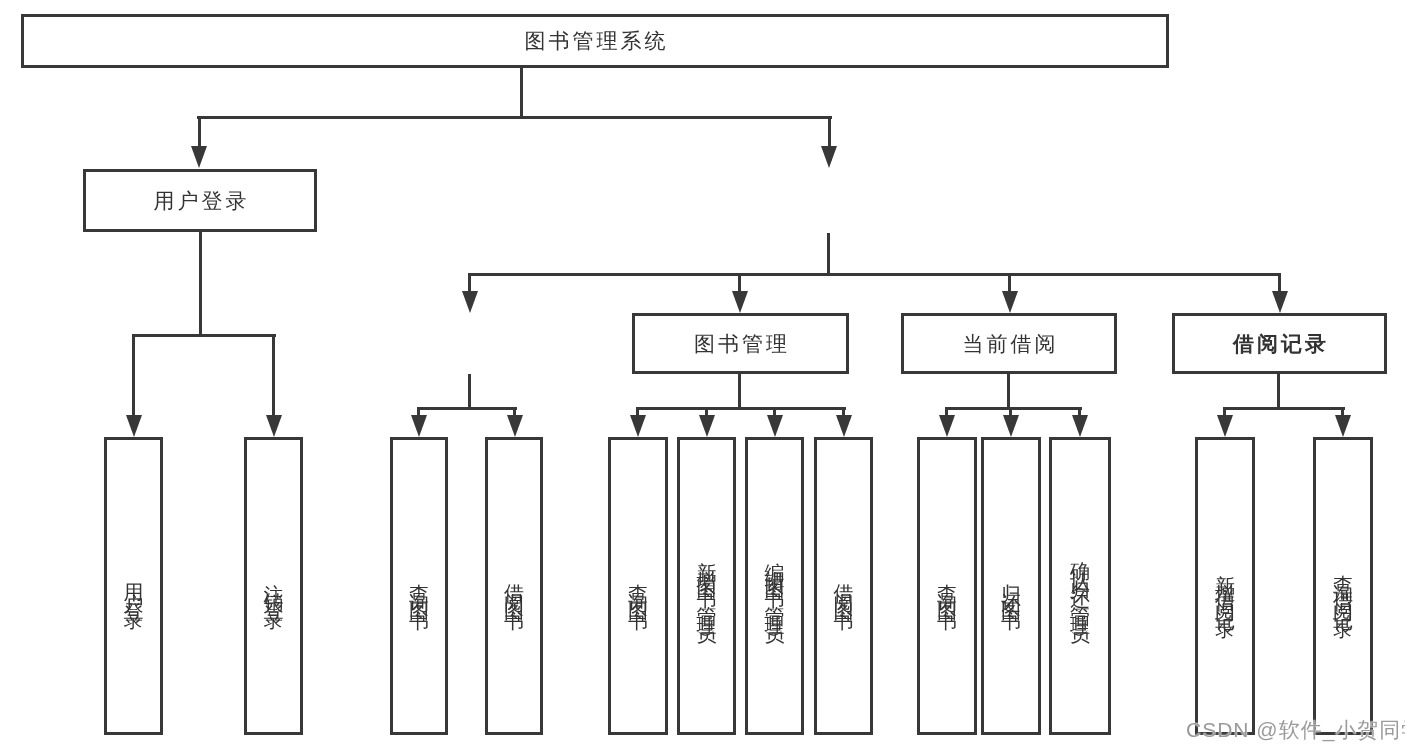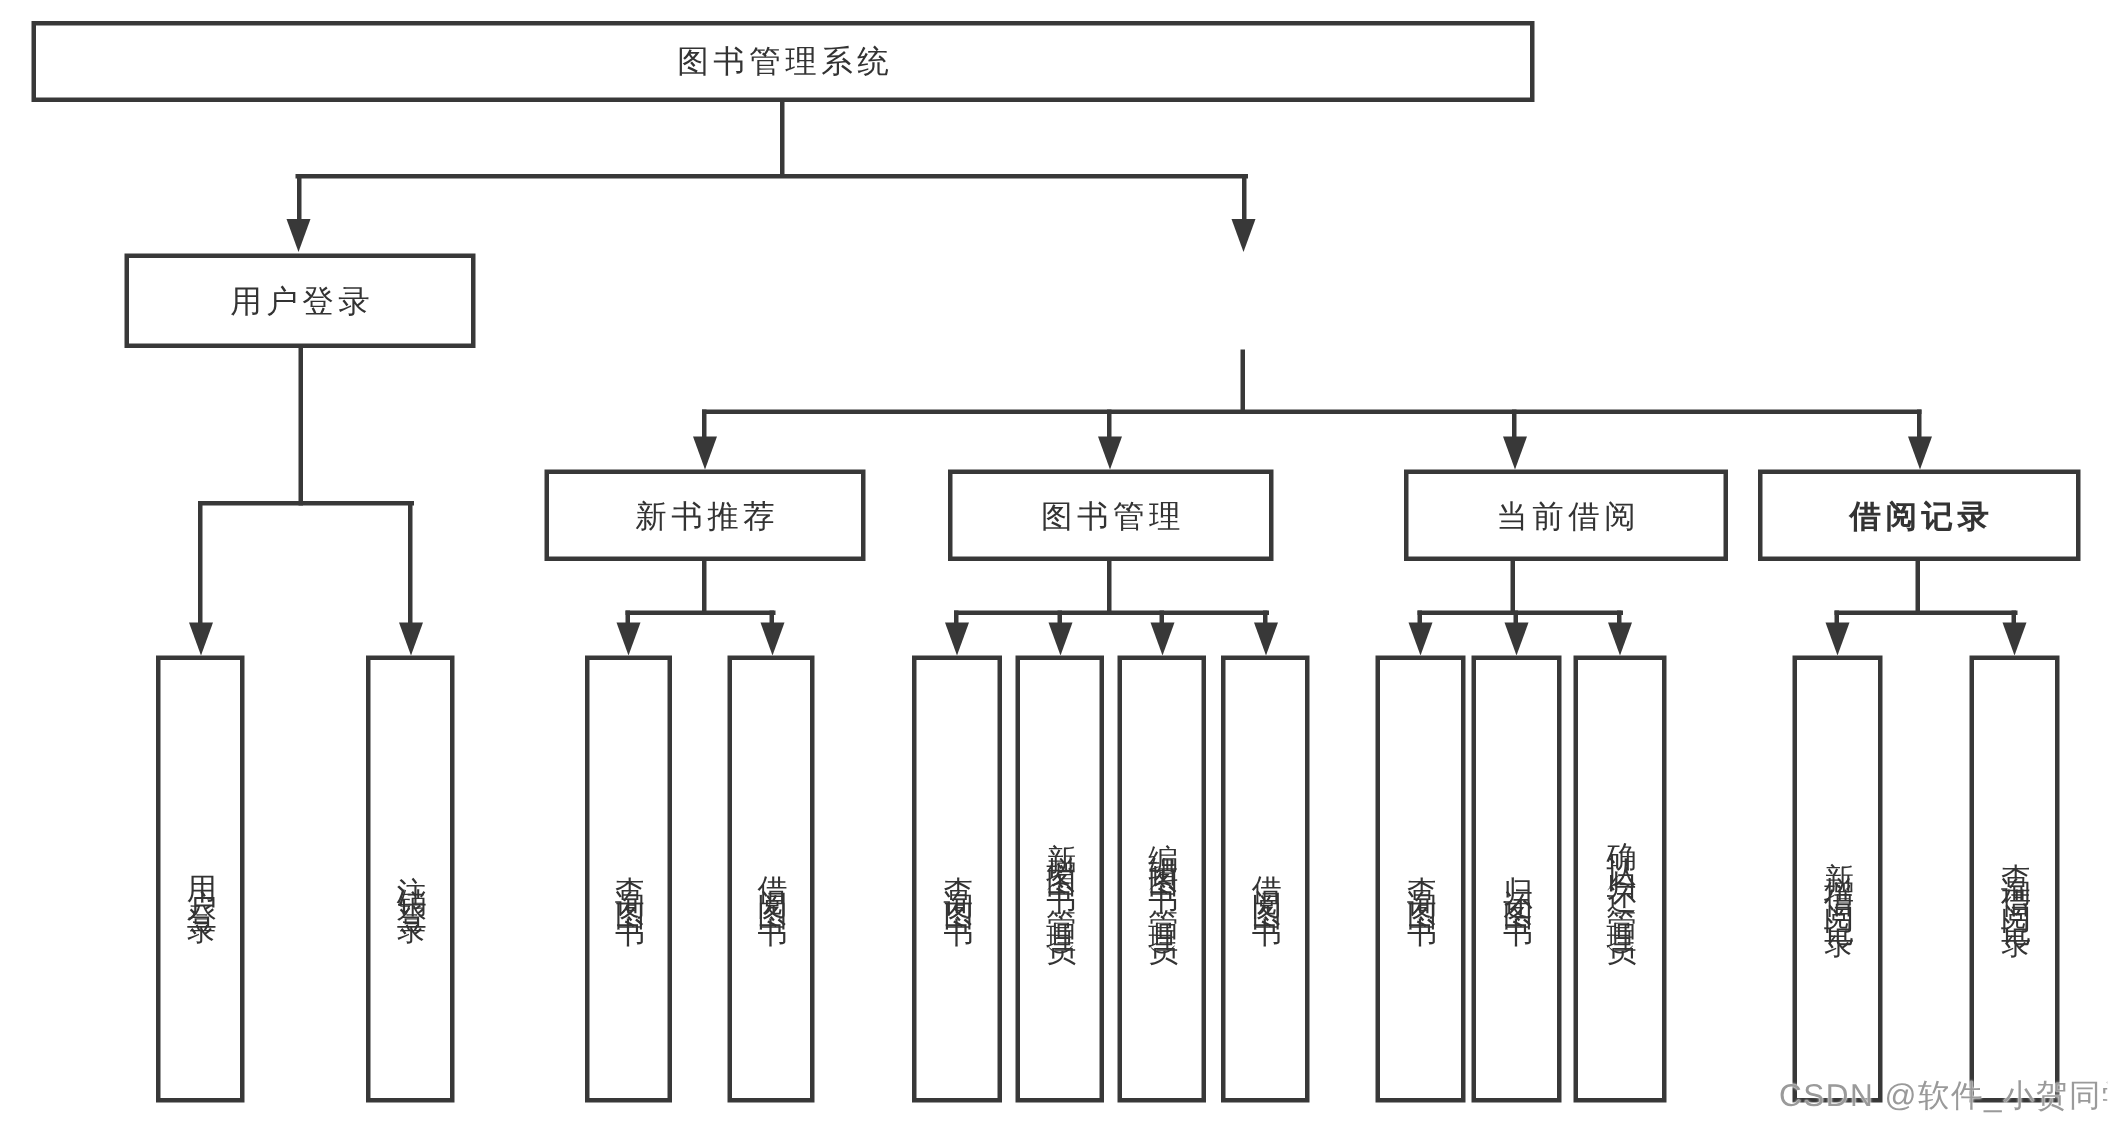--- a/index.html
+++ b/index.html
@@ -69,21 +69,21 @@
     white-space: nowrap;
     z-index: 6;
     text-shadow: 0 0 2px #ffffff, 0 0 1px #ffffff;
   }
 </style>
 </head>
 <body>
 
 <div class="stage">
 
-  <div class="hbox" style="left:21px; top:14px; width:1002px; height:54px;">图书管理系统</div>
+  <div class="hbox" style="left:21px; top:14px; width:1148px; height:54px;">图书管理系统</div>
 
   <div class="vl" style="left:520px; top:66px; height:52px;"></div>
   <div class="hl" style="left:197px; top:116px; width:635px;"></div>
   <div class="vl" style="left:198px; top:116px; height:32px;"></div>
   <div class="ah" style="left:191px; top:146px;"></div>
   <div class="vl" style="left:828px; top:116px; height:32px;"></div>
   <div class="ah" style="left:821px; top:146px;"></div>
 
   <div class="hbox" style="left:83px; top:169px; width:234px; height:63px;">用户登录</div>
 
@@ -98,23 +98,22 @@
   <div class="hl" style="left:468px; top:273px; width:813px;"></div>
   <div class="vl" style="left:468px; top:273px; height:22px;"></div>
   <div class="ah" style="left:462px; top:291px;"></div>
   <div class="vl" style="left:738px; top:273px; height:22px;"></div>
   <div class="ah" style="left:732px; top:291px;"></div>
   <div class="vl" style="left:1008px; top:273px; height:22px;"></div>
   <div class="ah" style="left:1002px; top:291px;"></div>
   <div class="vl" style="left:1278px; top:273px; height:22px;"></div>
   <div class="ah" style="left:1272px; top:291px;"></div>
 
-  <div class="hbox" style="left:363px; top:313px; width:214px; height:61px;">新书推荐</div>
   <div class="hbox" style="left:632px; top:313px; width:217px; height:61px;">图书管理</div>
-  <div class="hbox" style="left:901px; top:313px; width:216px; height:61px;margin-left:35px;">当前借阅</div>
+  <div class="hbox" style="left:901px; top:313px; width:216px; height:61px;">当前借阅</div>
   <div class="hbox" style="left:1172px; top:313px; width:215px; height:61px;font-weight:bold;">借阅记录</div>
 
   <div class="vl" style="left:468px; top:374px; height:36px;"></div>
   <div class="hl" style="left:417px; top:407px; width:100px;"></div>
   <div class="vl" style="left:417px; top:407px; height:12px;"></div>
   <div class="ah" style="left:411px; top:415px;"></div>
   <div class="vl" style="left:513px; top:407px; height:12px;"></div>
   <div class="ah" style="left:507px; top:415px;"></div>
 
   <div class="vl" style="left:738px; top:374px; height:36px;"></div>

